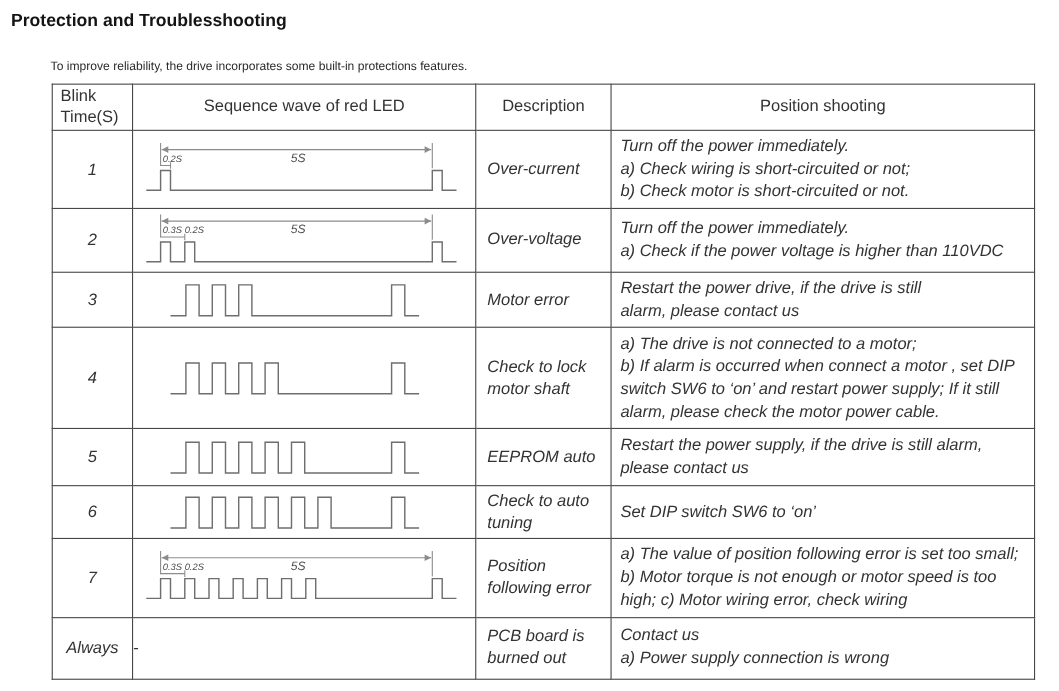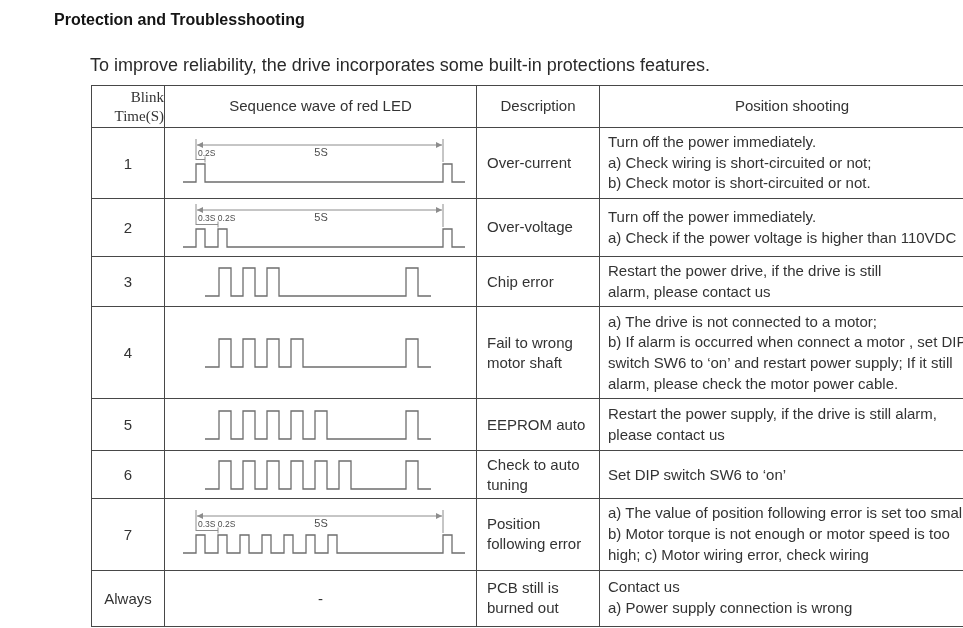--- a/index.html
+++ b/index.html
@@ -3,42 +3,42 @@
 <meta charset="utf-8">
 <style>
   * { margin:0; padding:0; box-sizing:border-box; }
   html,body { background:#ffffff; }
   body {
     width:963px; height:628px;
     font-family:"Liberation Sans", sans-serif;
     color:#333;
     overflow:hidden;
   }
-  .page { width:963px; height:628px; position:relative;padding-left:44px; }
+  .page { width:963px; height:628px; position:relative; }
   h1.title {
     font-size:16px; font-weight:bold; color:#141414;
     padding:11px 0 0 10px;
   }
   p.intro {
-    font-size:18px; color:#2a2a2a;
+    font-size:11px; color:#2a2a2a;
     margin:26px 0 9px 46px;
   }
   table.prot {
     border-collapse:collapse; table-layout:fixed;
     margin-left:47px; width:893px;
   }
   th, td { border:1px solid #474747; vertical-align:middle; }
   th {
     font-size:15px; font-weight:normal; color:#333;
     text-align:center; white-space:pre-line; height:42px; line-height:1.25;
   }
-  th.h-blink { text-align:right; padding-left:7px;font-family:Liberation Serif, serif; }
-  td { font-size:15px; color:#333; }
+  th.h-blink { text-align:left; padding-left:7px; }
+  td { font-size:15px; color:#333;font-style:italic; }
   .c-blink { text-align:center; }
-  .c-wave  { text-align:center; vertical-align:middle;margin-left:46px; }
+  .c-wave  { text-align:left; vertical-align:middle;margin-left:46px; }
   .c-wave svg { display:inline-block; vertical-align:middle; }
   .c-desc  { padding-left:10px; padding-right:4px; line-height:1.35; }
   .c-trouble {
     padding:4px 6px 4px 8px;
     white-space:pre-line; line-height:1.38;
   }
   tr.r0 td{height:68px;} tr.r1 td{height:58px;} tr.r2 td{height:50px;}
   tr.r3 td{height:92px;} tr.r4 td{height:52px;} tr.r5 td{height:48px;}
   tr.r6 td{height:70px;} tr.r7 td{height:56px;}
   col.w1{width:73px;} col.w2{width:312px;} col.w3{width:123px;} col.w4{width:385px;}
@@ -102,30 +102,30 @@
             </svg></td>
         <td class="c-desc">Over-voltage</td>
         <td class="c-trouble">Turn off the power immediately.
 a) Check if the power voltage is higher than 110VDC</td>
       </tr>
       <tr class="r2">
         <td class="c-blink">3</td>
         <td class="c-wave"><svg viewBox="0 0 300 40" width="300" height="40">
               <path d="M 34 34 L 48 34 L 48 6 L 60 6 L 60 34 L 72 34 L 72 6 L 84 6 L 84 34 L 96 34 L 96 6 L 108 6 L 108 34 L 120 34 L 235 34 L 235 6 L 247 6 L 247 34 L 260 34" fill="none" stroke="#6e6e6e" stroke-width="1.3"></path>
             </svg></td>
-        <td class="c-desc">Chip error</td>
+        <td class="c-desc">Motor error</td>
         <td class="c-trouble">Restart the power drive, if the drive is still
 alarm, please contact us</td>
       </tr>
       <tr class="r3">
         <td class="c-blink">4</td>
         <td class="c-wave"><svg viewBox="0 0 300 40" width="300" height="40">
               <path d="M 34 34 L 48 34 L 48 6 L 60 6 L 60 34 L 72 34 L 72 6 L 84 6 L 84 34 L 96 34 L 96 6 L 108 6 L 108 34 L 120 34 L 120 6 L 132 6 L 132 34 L 144 34 L 235 34 L 235 6 L 247 6 L 247 34 L 260 34" fill="none" stroke="#6e6e6e" stroke-width="1.3"></path>
             </svg></td>
-        <td class="c-desc">Fail to wrong motor shaft</td>
+        <td class="c-desc">Check to lock motor shaft</td>
         <td class="c-trouble">a) The drive is not connected to a motor;
 b) If alarm is occurred when connect a motor , set DIP switch SW6 to ‘on’ and restart power supply; If it still alarm, please check the motor power cable.</td>
       </tr>
       <tr class="r4">
         <td class="c-blink">5</td>
         <td class="c-wave"><svg viewBox="0 0 300 40" width="300" height="40">
               <path d="M 34 34 L 48 34 L 48 6 L 60 6 L 60 34 L 72 34 L 72 6 L 84 6 L 84 34 L 96 34 L 96 6 L 108 6 L 108 34 L 120 34 L 120 6 L 132 6 L 132 34 L 144 34 L 144 6 L 156 6 L 156 34 L 168 34 L 235 34 L 235 6 L 247 6 L 247 34 L 260 34" fill="none" stroke="#6e6e6e" stroke-width="1.3"></path>
             </svg></td>
         <td class="c-desc">EEPROM auto</td>
         <td class="c-trouble">Restart the power supply, if the drive is still alarm,
@@ -152,19 +152,19 @@
               <line x1="25" y1="23.5" x2="47" y2="23.5" stroke="#8c8c8c" stroke-width="1"></line>
               <line x1="47" y1="20.5" x2="47" y2="26.5" stroke="#8c8c8c" stroke-width="1"></line>
               <text x="150" y="20" font-size="11" fill="#4d4d4d" text-anchor="middle" font-family="Liberation Sans, sans-serif">5S</text>
             </svg></td>
         <td class="c-desc">Position following error</td>
         <td class="c-trouble">a) The value of position following error is set too small; b) Motor torque is not enough or motor speed is too high; c) Motor wiring error, check wiring</td>
       </tr>
       <tr class="r7">
         <td class="c-blink">Always</td>
         <td class="c-wave">-</td>
-        <td class="c-desc">PCB still is burned out</td>
+        <td class="c-desc">PCB board is burned out</td>
         <td class="c-trouble">Contact us
 a) Power supply connection is wrong</td>
       </tr>
     </tbody>
   </table>
 </div>
 
 </body></html>

